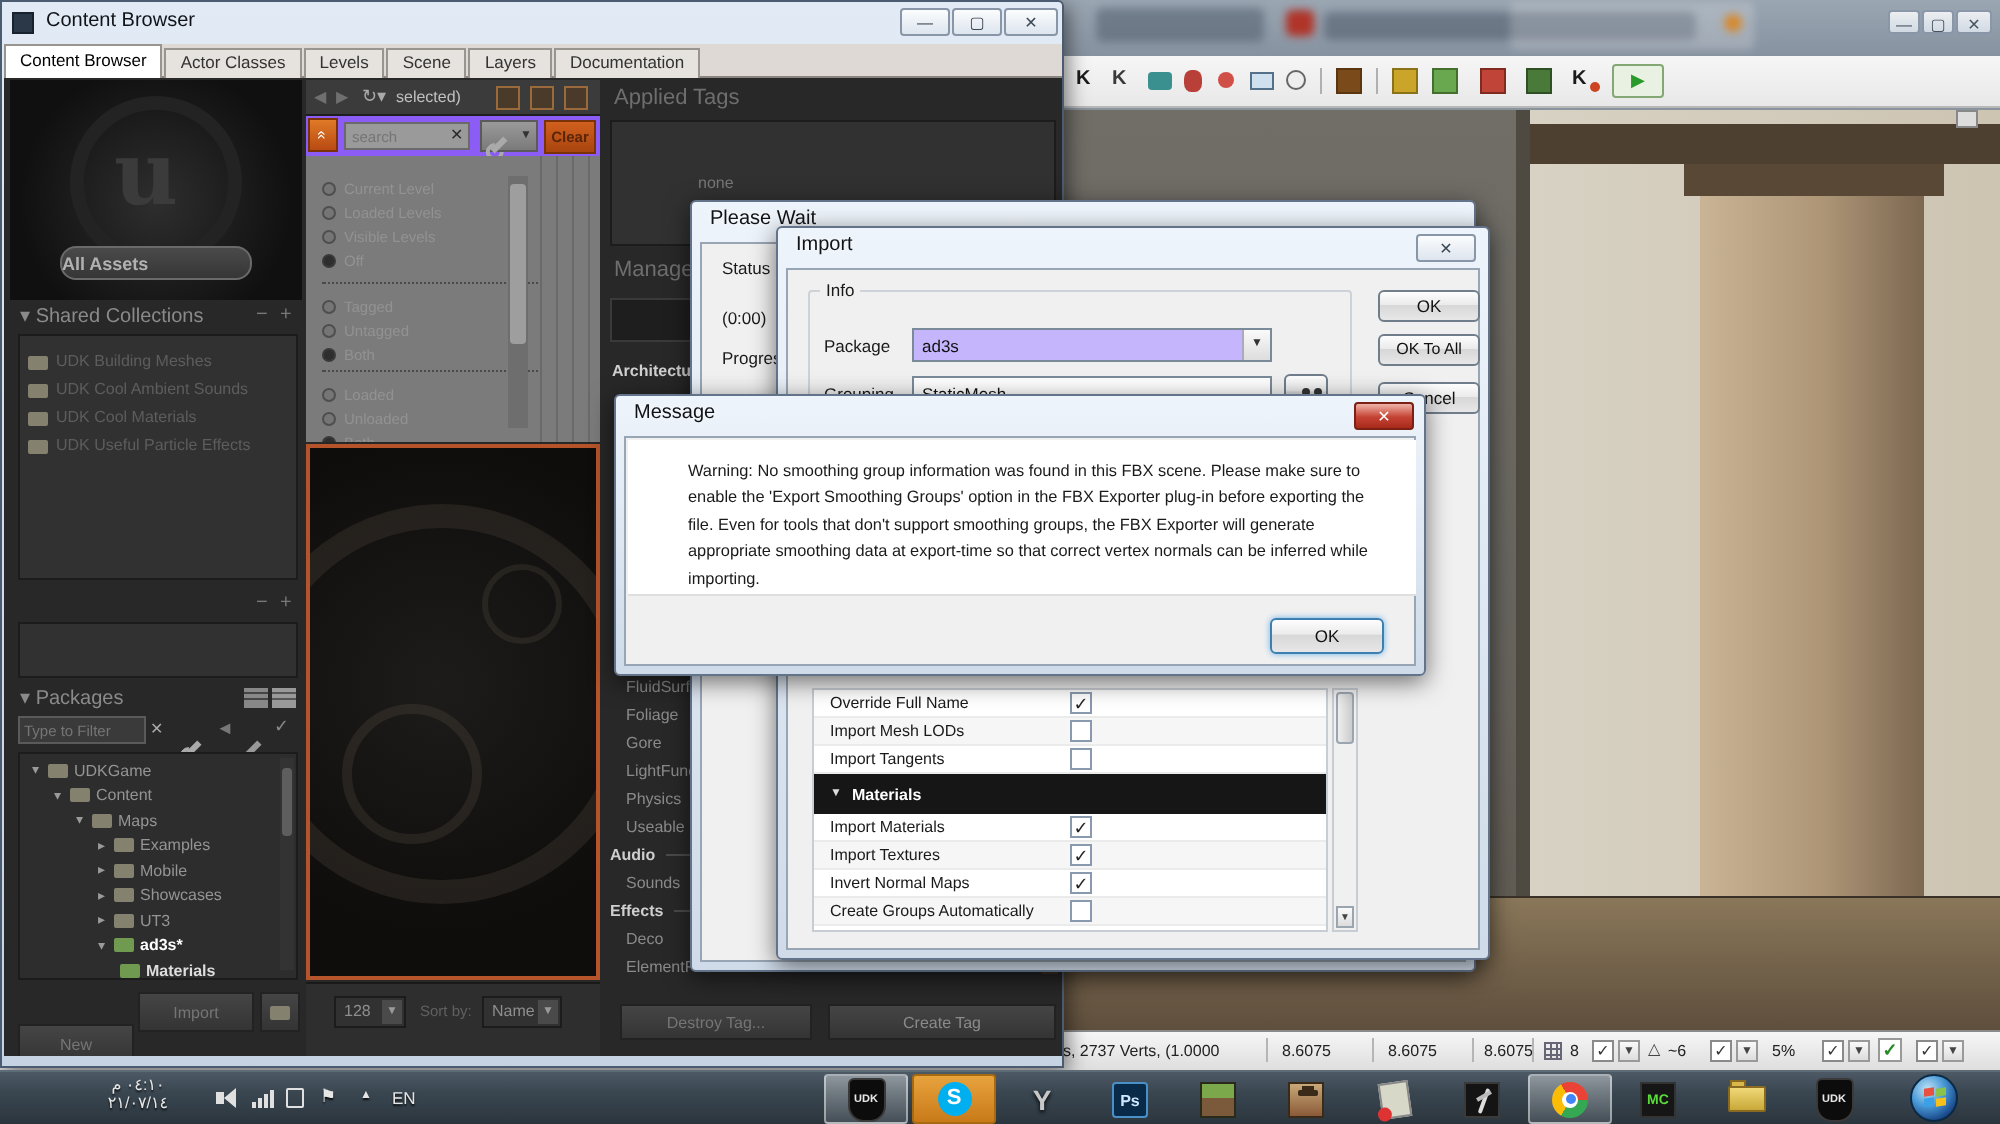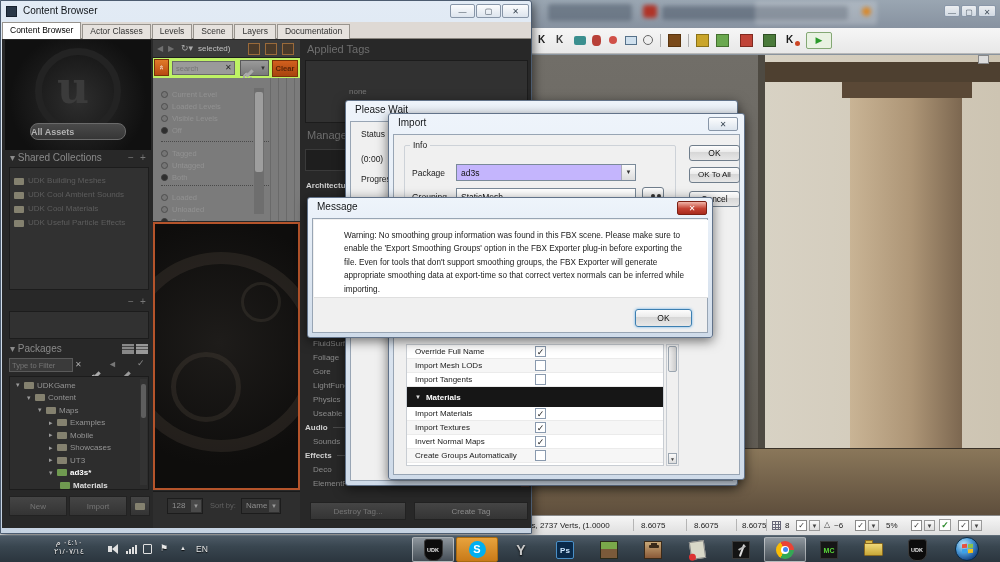--- a/index.html
+++ b/index.html
@@ -240,36 +240,36 @@
           <span class="tlab">ad3s*</span>
         </div>
         <div class="trow" style="padding-left: 50px;">
           <span class="tico pkg"></span>
           <span class="tlab br">Materials</span>
         </div>
       </div>
     <div class="abs" style="left:138px;top:340px;width:7px;height:106px;background:#333"></div>
     <div class="abs" style="left:139px;top:345px;width:5px;height:34px;background:#5e5e5e;border-radius:2px"></div>
 
-    <div class="dkbtn" style="left:7px;top:457px;width:58px;height:20px;line-height:19px">New</div>
+    <div class="dkbtn" style="left:7px;top:473px;width:58px;height:20px;line-height:19px">New</div>
     <div class="dkbtn" style="left:67px;top:457px;width:58px;height:20px;line-height:19px">Import</div>
     <div class="dkbtn" style="left:128px;top:457px;width:20px;height:20px">
         <span class="fico" style="margin:6px auto 0;display:block"></span>
       </div>
 
     <div class="abs" style="left:151px;top:1px;width:147px;height:18px;background:#3b3b3b;border-bottom:1px solid #1e1e1e">
       <span class="abs" style="left:4px;top:4px;color:#6f6f6f;font-size:8px">◀</span>
       <span class="abs" style="left:15px;top:4px;color:#6f6f6f;font-size:8px">▶</span>
       <span class="abs" style="left:28px;top:3px;color:#aaa;font-size:9px">↻▾</span>
       <span class="abs" style="left:45px;top:4px;color:#c0c0c0;font-size:8px">selected)</span>
       <span class="abs" style="left:95px;top:3px;width:12px;height:12px;background:#4a3a2a;border:1px solid #9a6a3a"></span>
       <span class="abs" style="left:112px;top:3px;width:12px;height:12px;background:#4a3a2a;border:1px solid #9a6a3a"></span>
       <span class="abs" style="left:129px;top:3px;width:12px;height:12px;background:#4a3a2a;border:1px solid #9a6a3a"></span>
     </div>
-    <div class="abs" style="left:151px;top:19px;width:147px;height:20px;background:#bef264">
+    <div class="abs" style="left:151px;top:19px;width:147px;height:20px;background:#8b5cf6">
       <span class="abs" style="left:1px;top:1px;width:15px;height:17px;background:linear-gradient(#e07a28,#b84a12);border:1px solid #7a3208;color:#fff;font-size:8px;text-align:center;line-height:15px;transform-origin:center"><span style="display:inline-block;transform:rotate(90deg)">«</span></span>
       <input class="abs" style="left: 19px; top: 3px; width: 63px; height: 14px; background: rgb(154, 154, 154); border: 1px solid rgb(106, 106, 106); font-size: 7.5px; color: rgb(85, 85, 85); padding: 0px 10px 0px 3px;" placeholder="search">
       <span class="abs" style="left:72px;top:5px;color:#2a2a2a;font-size:8px">✕</span>
       <span class="abs" style="left:87px;top:2px;width:29px;height:16px;background:linear-gradient(#9a9a9a,#7a7a7a);border:1px solid #5a5a5a"><span class="ic-wrench" style="margin:5px 0 0 4px"></span><span style="position:absolute;right:2px;top:4px;font-size:6px;color:#333">▼</span></span>
       <span class="abs" style="left:119px;top:2px;width:26px;height:17px;background:linear-gradient(#d2601e,#a8440e);border:1px solid #7a3208;color:#5a2508;font-weight:bold;font-size:7.5px;text-align:center;line-height:16px">Clear</span>
     </div>
     <div class="abs" style="left:151px;top:39px;width:147px;height:143px;background:#7b7b7b;overflow:hidden">
       <div class="abs" style="left:0;top:10px;width:120px">
 
       <div class="frow">

